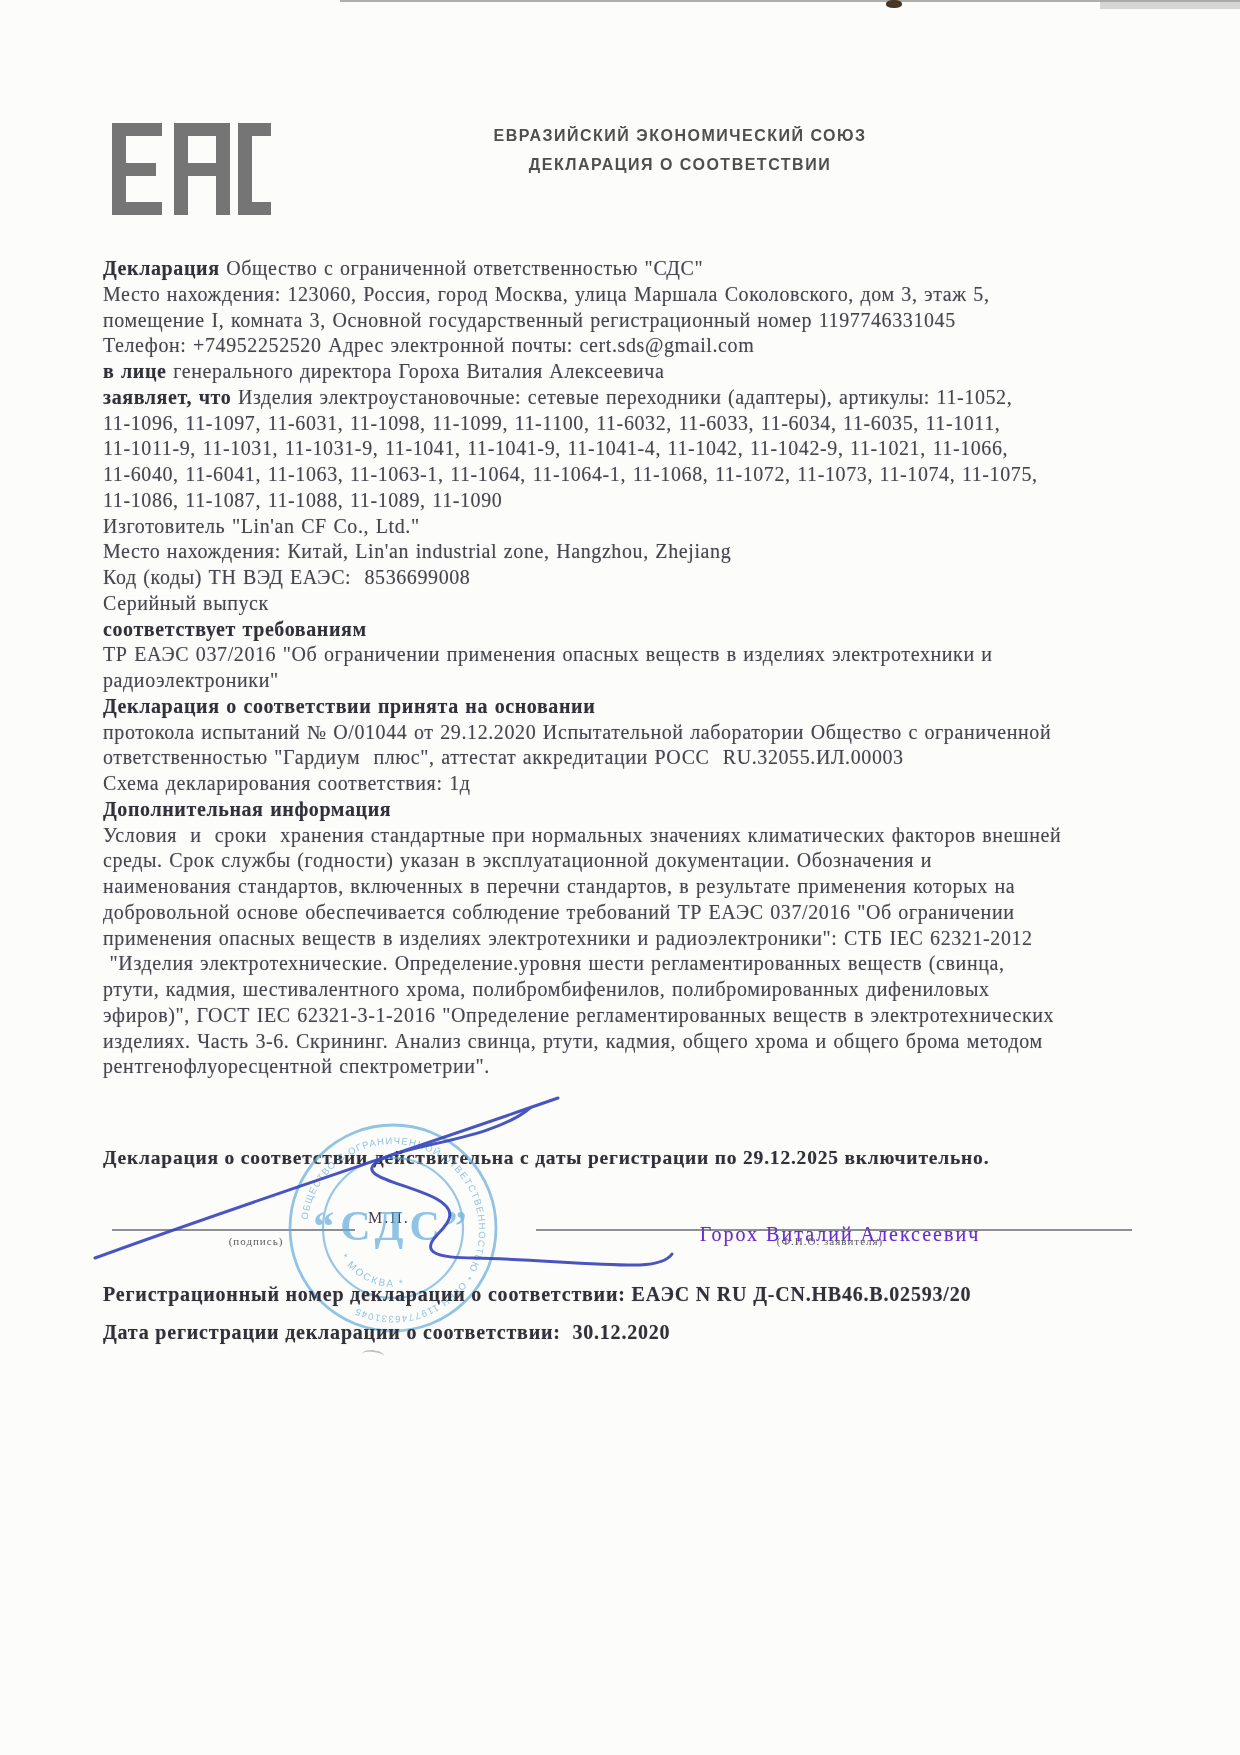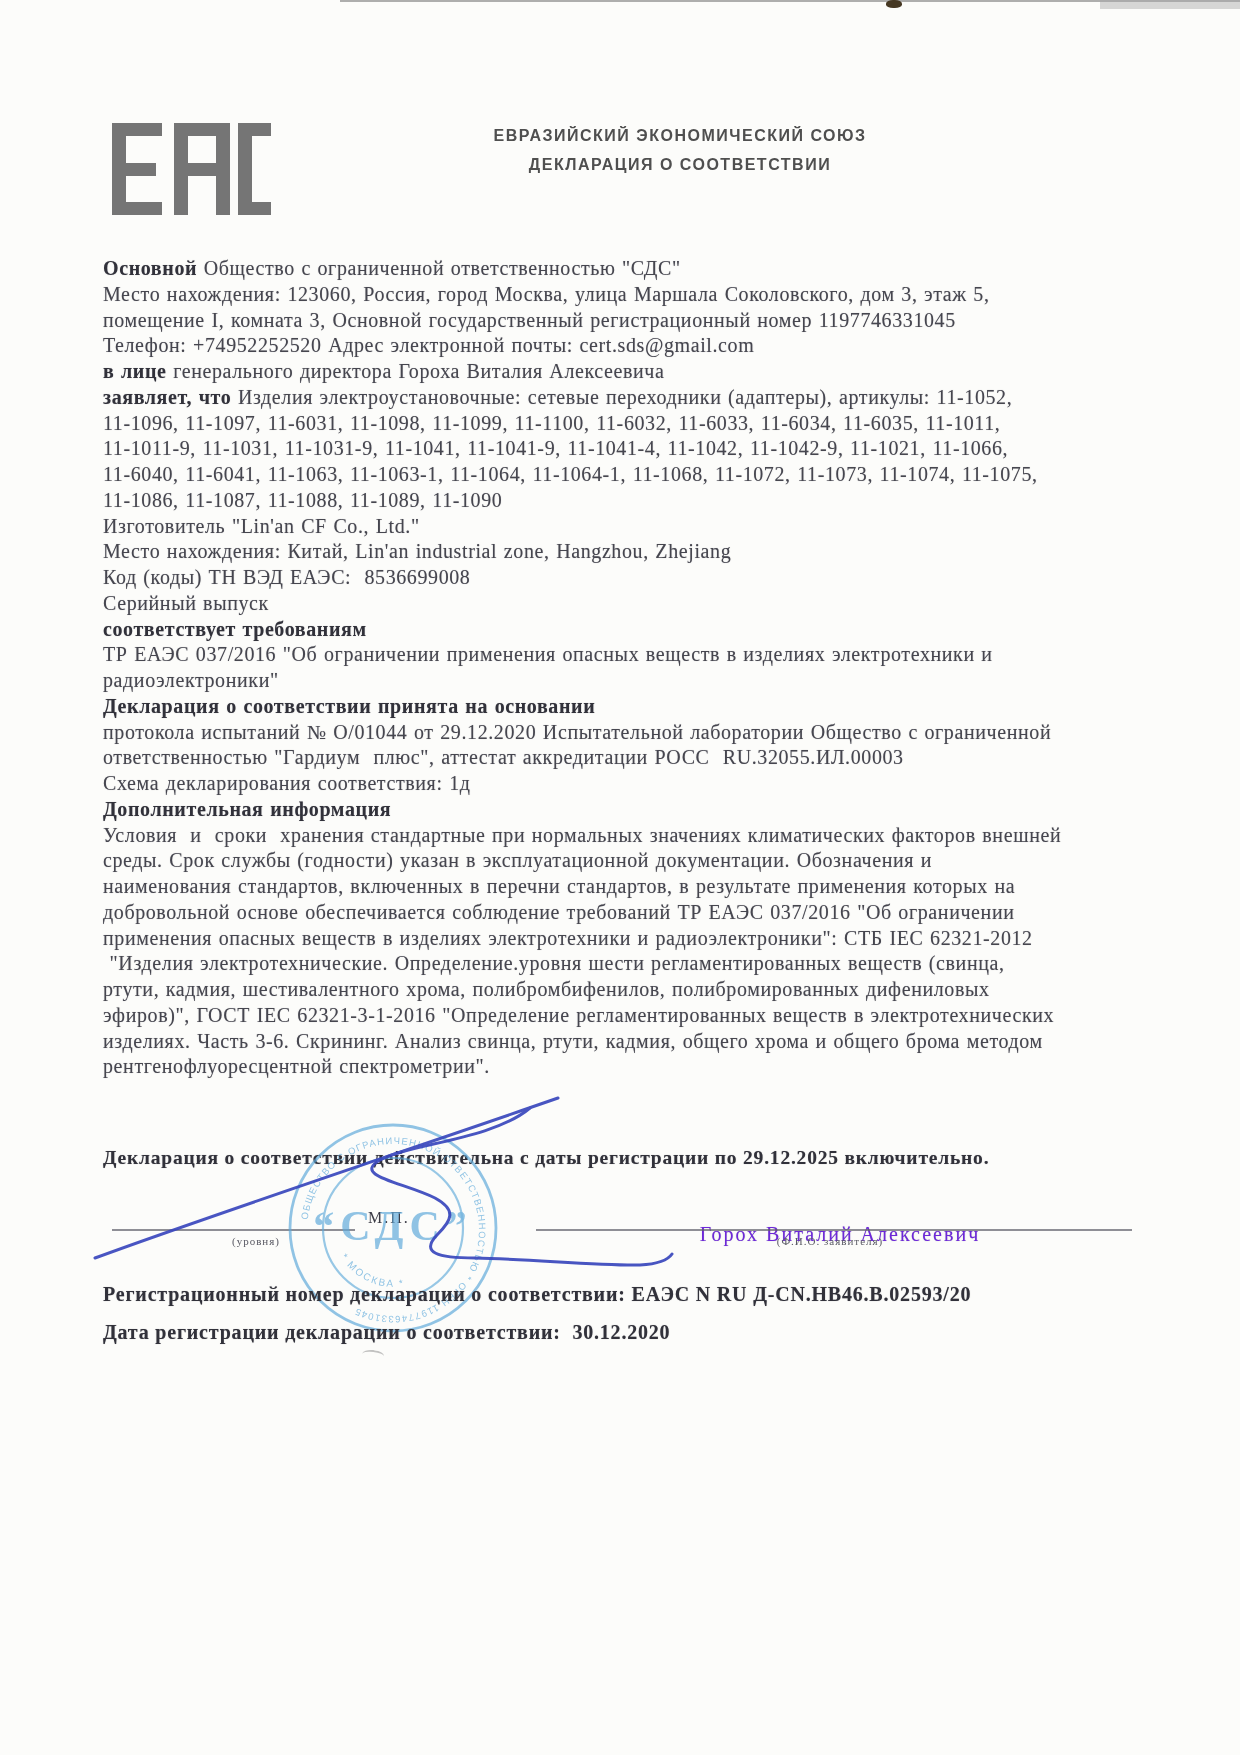--- a/index.html
+++ b/index.html
@@ -79,21 +79,21 @@
       <rect x="126" y="79" width="33" height="13"></rect>
     </g>
   </svg>
 
   <div class="title">
     <div>ЕВРАЗИЙСКИЙ ЭКОНОМИЧЕСКИЙ СОЮЗ</div>
     <div>ДЕКЛАРАЦИЯ О СООТВЕТСТВИИ</div>
   </div>
 
   <div class="doc-body">
-      <div class="bline"><span class="bld">Основной</span><span> Общество с ограниченной ответственностью "СДС"</span></div>
+      <div class="bline"><span class="bld">Декларация</span><span> Общество с ограниченной ответственностью "СДС"</span></div>
       <div class="bline"><span>Место нахождения: 123060, Россия, город Москва, улица Маршала Соколовского, дом 3, этаж 5,</span></div>
       <div class="bline"><span>помещение I, комната 3, Основной государственный регистрационный номер 1197746331045</span></div>
       <div class="bline"><span>Телефон: +74952252520 Адрес электронной почты: cert.sds@gmail.com</span></div>
       <div class="bline"><span class="bld">в лице</span><span> генерального директора Гороха Виталия Алексеевича</span></div>
       <div class="bline"><span class="bld">заявляет, что</span><span> Изделия электроустановочные: сетевые переходники (адаптеры), артикулы: 11-1052,</span></div>
       <div class="bline"><span>11-1096, 11-1097, 11-6031, 11-1098, 11-1099, 11-1100, 11-6032, 11-6033, 11-6034, 11-6035, 11-1011,</span></div>
       <div class="bline"><span>11-1011-9, 11-1031, 11-1031-9, 11-1041, 11-1041-9, 11-1041-4, 11-1042, 11-1042-9, 11-1021, 11-1066,</span></div>
       <div class="bline"><span>11-6040, 11-6041, 11-1063, 11-1063-1, 11-1064, 11-1064-1, 11-1068, 11-1072, 11-1073, 11-1074, 11-1075,</span></div>
       <div class="bline"><span>11-1086, 11-1087, 11-1088, 11-1089, 11-1090</span></div>
       <div class="bline"><span>Изготовитель "Lin'an CF Co., Ltd."</span></div>
@@ -118,21 +118,21 @@
       <div class="bline"><span>эфиров)", ГОСТ IEC 62321-3-1-2016 "Определение регламентированных веществ в электротехнических</span></div>
       <div class="bline"><span>изделиях. Часть 3-6. Скрининг. Анализ свинца, ртути, кадмия, общего хрома и общего брома методом</span></div>
       <div class="bline"><span>рентгенофлуоресцентной спектрометрии".</span></div>
     </div>
 
   <div class="validity">Декларация о соответствии действительна с даты регистрации по 29.12.2025 включительно.</div>
 
   <div class="sig-name">Горох  Виталий  Алексеевич</div>
   <div class="rule rule-left"></div>
   <div class="rule rule-right"></div>
-  <div class="under-label lbl-podpis">(уровня)</div>
+  <div class="under-label lbl-podpis">(подпись)</div>
   <div class="under-label lbl-fio">(Ф.И.О.  заявителя)</div>
   <div class="mp">М.П.</div>
 
   <svg class="stamp" viewBox="0 0 222 222">
     <defs>
       <path id="ringPath" d="M 24,110 A 86 86 0 1 1 23.99,110.5"></path>
       <path id="bottomArc" d="M 50,118 A 62 62 0 0 0 172,118"></path>
     </defs>
     <circle cx="110" cy="110" r="103" fill="none" stroke="#5ea9da" stroke-width="2.8" opacity=".8"></circle>
     <circle cx="110" cy="110" r="70" fill="none" stroke="#5ea9da" stroke-width="2.2" opacity=".75"></circle>

